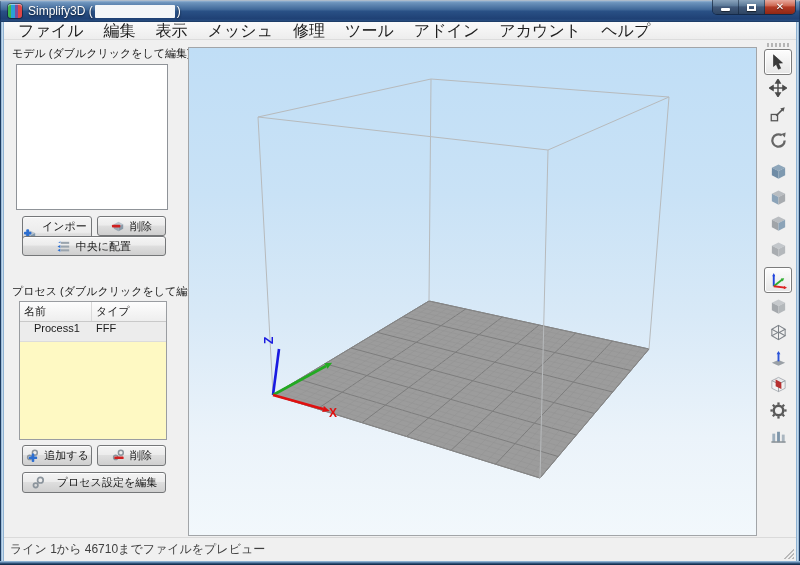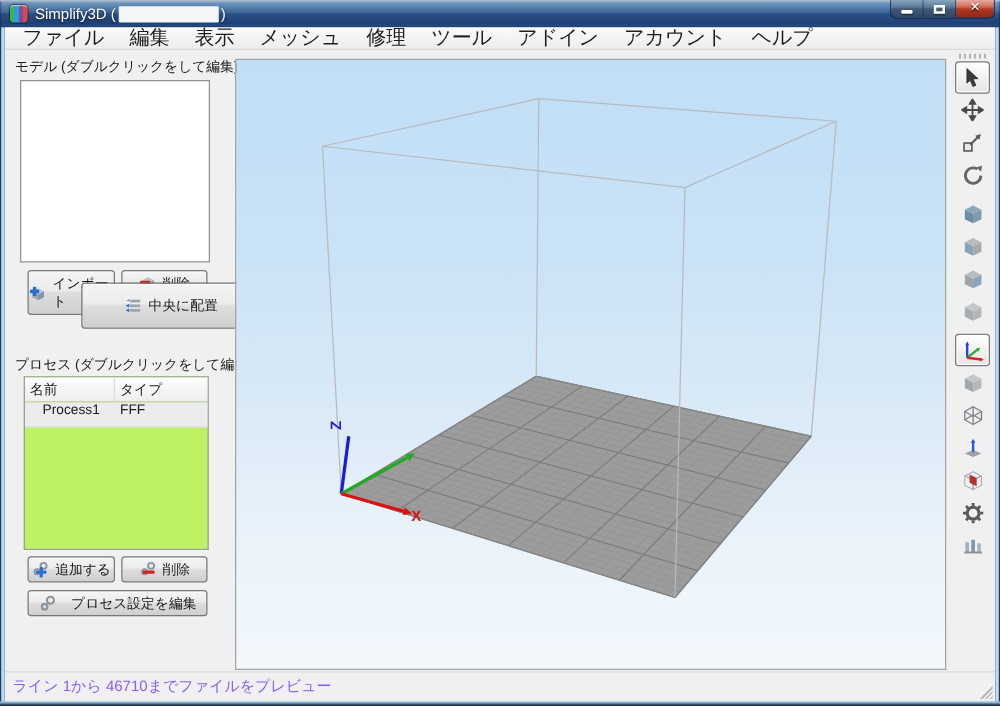--- a/index.html
+++ b/index.html
@@ -48,21 +48,21 @@
 
   
   .side-label{position:absolute;font-size:11px;color:#1a1a1a;}
   .listbox{position:absolute;background:#fff;border:1px solid #8f9398;}
   .win-btn{position:absolute;display:flex;align-items:center;justify-content:center;gap:4px;
     font-size:11px;color:#1a1a1a;border:1px solid #757779;border-radius:3px;
     background:linear-gradient(180deg,#f4f4f4 0%,#ececec 45%,#dedede 50%,#cfcfcf 100%);
     box-shadow:inset 0 1px 0 #fdfdfd;}
   .win-btn svg{flex:0 0 auto;}
 
-  .proc-table{position:absolute;background:#bef264;border:1px solid #9a9da1;font-size:11px;color:#1a1a1a;}
+  .proc-table{position:absolute;background:#fef9c3;border:1px solid #9a9da1;font-size:11px;color:#1a1a1a;}
   .proc-head{display:flex;height:20px;background:linear-gradient(180deg,#fdfdfd,#eeeeee);
     border-bottom:1px solid #c9c9c9;align-items:center;}
   .proc-col-name{width:72px;padding-left:4px;border-right:1px solid #d9d9d9;height:100%;display:flex;align-items:center;}
   .proc-col-type{flex:1;padding-left:4px;height:100%;display:flex;align-items:center;text-align:center;}
   .proc-row{display:flex;height:20px;background:#ececec;border-bottom:1px solid #dcdcdc;}
   .proc-cell-name{width:72px;padding-left:14px;}
   .proc-cell-type{flex:1;padding-left:4px;}
 
   
   .viewport{position:absolute;left:184px;top:25px;width:569px;height:489px;
@@ -76,21 +76,21 @@
   .tb-grip{width:22px;height:4px;margin:3px 0 2px 0;
     background:repeating-linear-gradient(90deg,#b5b5b5 0 2px,transparent 2px 4px);}
   .tb-item{width:28px;height:26px;display:flex;align-items:center;justify-content:center;margin:0;}
   .tb-item.sel{border:1px solid #7c7c7c;border-radius:3px;
     background:linear-gradient(180deg,#fdfdfd,#e6e6e6);box-shadow:inset 0 0 0 1px #fff;}
   .tb-sep{width:24px;height:5px;}
 
   
   .statusbar{position:absolute;left:0;top:515px;width:792px;height:24px;background:#f0f0f0;
     border-top:1px solid #dadada;display:flex;align-items:center;}
-  .status-text{font-size:12px;color:#8b5cf6;padding-left:6px;}
+  .status-text{font-size:12px;color:#404040;padding-left:6px;}
   .resize-grip{position:absolute;right:2px;bottom:2px;width:12px;height:12px;
     background:
       linear-gradient(135deg,transparent 0 58%,#b9b9b9 58% 66%,transparent 66% 74%,#b9b9b9 74% 82%,transparent 82% 90%,#b9b9b9 90% 100%);}
 </style>
 </head>
 <body>
 
 <div class="window">
 
   <div class="titlebar">
@@ -145,21 +145,21 @@
     </div>
     <div class="win-btn" style="left:93px;top:194px;width:69px;height:20px;">
       <svg width="15" height="15" viewBox="0 0 16 16">
         <polygon points="8,3 13,5.5 8,8 3,5.5" fill="#b9c3cc"></polygon>
         <polygon points="3,5.5 8,8 8,13 3,10.5" fill="#98a6b2"></polygon>
         <polygon points="13,5.5 8,8 8,13 13,10.5" fill="#8a9aa8"></polygon>
         <rect x="1" y="6" width="9" height="3" fill="#cf2020" rx="1"></rect>
       </svg>
       <span>削除</span>
     </div>
-    <div class="win-btn" style="left:18px;top:204px;width:144px;height:37px;margin-left:43px;">
+    <div class="win-btn" style="left:18px;top:214px;width:144px;height:20px;">
       <svg width="15" height="15" viewBox="0 0 16 16">
         <rect x="4" y="3" width="9" height="2.2" fill="#9aa4ad"></rect>
         <rect x="4" y="7" width="9" height="2.2" fill="#9aa4ad"></rect>
         <rect x="4" y="11" width="9" height="2.2" fill="#9aa4ad"></rect>
         <polygon points="1,4 3.6,4 3.6,2.5 1,4.3" fill="#2d6fd0"></polygon>
         <polygon points="0.5,8 3.5,6.5 3.5,9.5" fill="#2d6fd0"></polygon>
         <polygon points="0.5,12 3.5,10.5 3.5,13.5" fill="#2d6fd0"></polygon>
       </svg>
       <span>中央に配置</span>
     </div>

